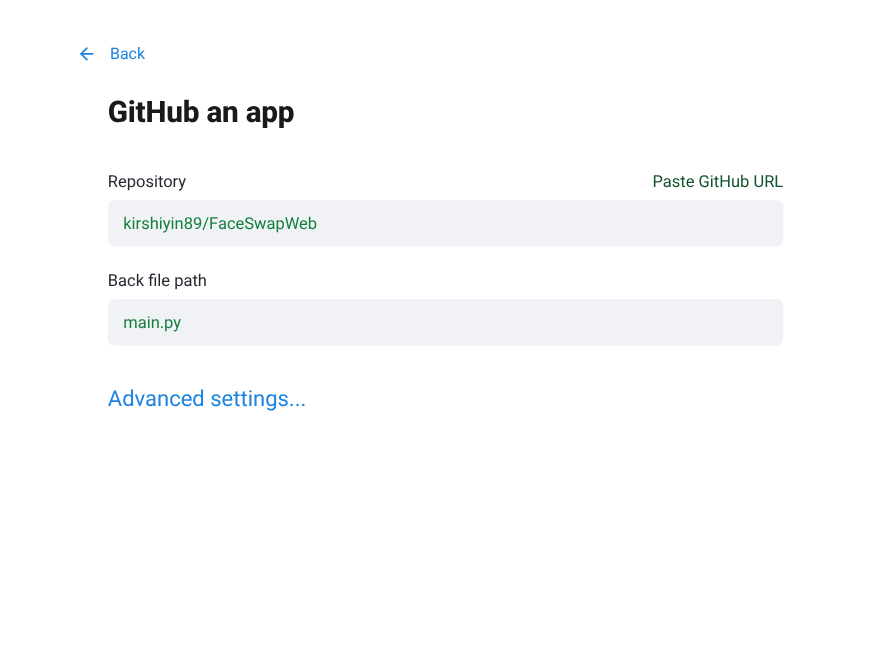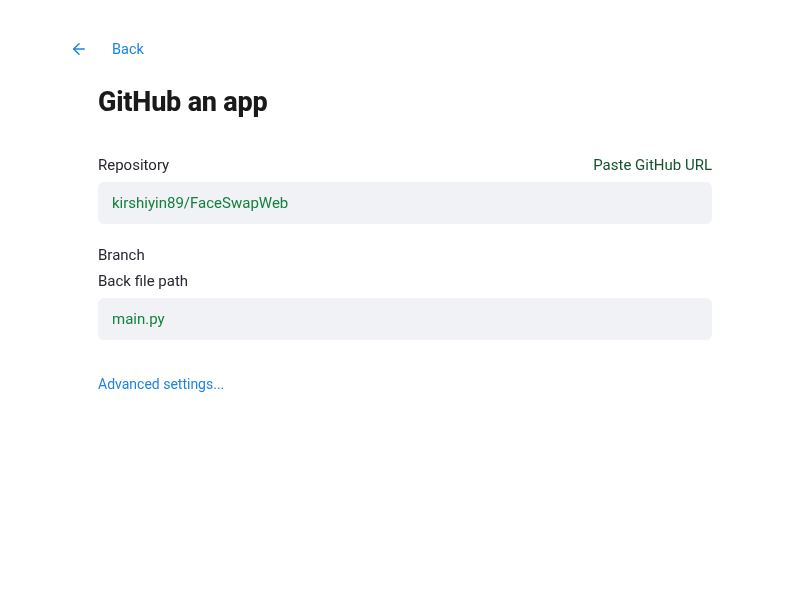--- a/index.html
+++ b/index.html
@@ -17,21 +17,21 @@
       position: relative;
     }
     .back-link {
       display: inline-flex;
       align-items: center;
       color: #1c83e1;
       font-size: 14.5px;
       cursor: pointer;
       margin-bottom: 28px;
       margin-left: 10px;
-      gap: 24px;
+      gap: 12px;
     }
     .back-link svg {
       width: 18px;
       height: 18px;
       stroke: #1c83e1;
     }
     .content {
       margin-left: 38px;
       margin-right: 28px;
     }
@@ -65,21 +65,21 @@
       border-radius: 6px;
       padding: 12px 14px;
       font-size: 15px;
       color: #15803d;
       margin-bottom: 22px;
       font-family: inherit;
       outline: none;
     }
     .advanced-link {
       color: #1c83e1;
-      font-size: 14px;
+      font-size: 20px;
       cursor: pointer;
       display: inline-block;
       margin-top: 14px;
       margin-bottom: 34px;
     }
     .deploy-btn {
       background: #1c83e1;
       color: #ffffff;
       border: none;
       border-radius: 6px;
@@ -105,23 +105,20 @@
 <div class="content">
 
   <h1 class="page-title">GitHub an app</h1>
 
   <div class="field-row">
     <span class="field-label">Repository</span>
     <span class="paste-link">Paste GitHub URL</span>
   </div>
   <input type="text" class="text-input" value="kirshiyin89/FaceSwapWeb" style="">
 
-  <div class="field-row">
-    <span class="field-label">Branch</span>
-  </div>
 
   <div class="field-row">
     <span class="field-label">Back file path</span>
   </div>
   <input type="text" class="text-input" value="main.py" style="">
 
   <div class="advanced-link">Advanced settings...</div>
 
 
 </div>

